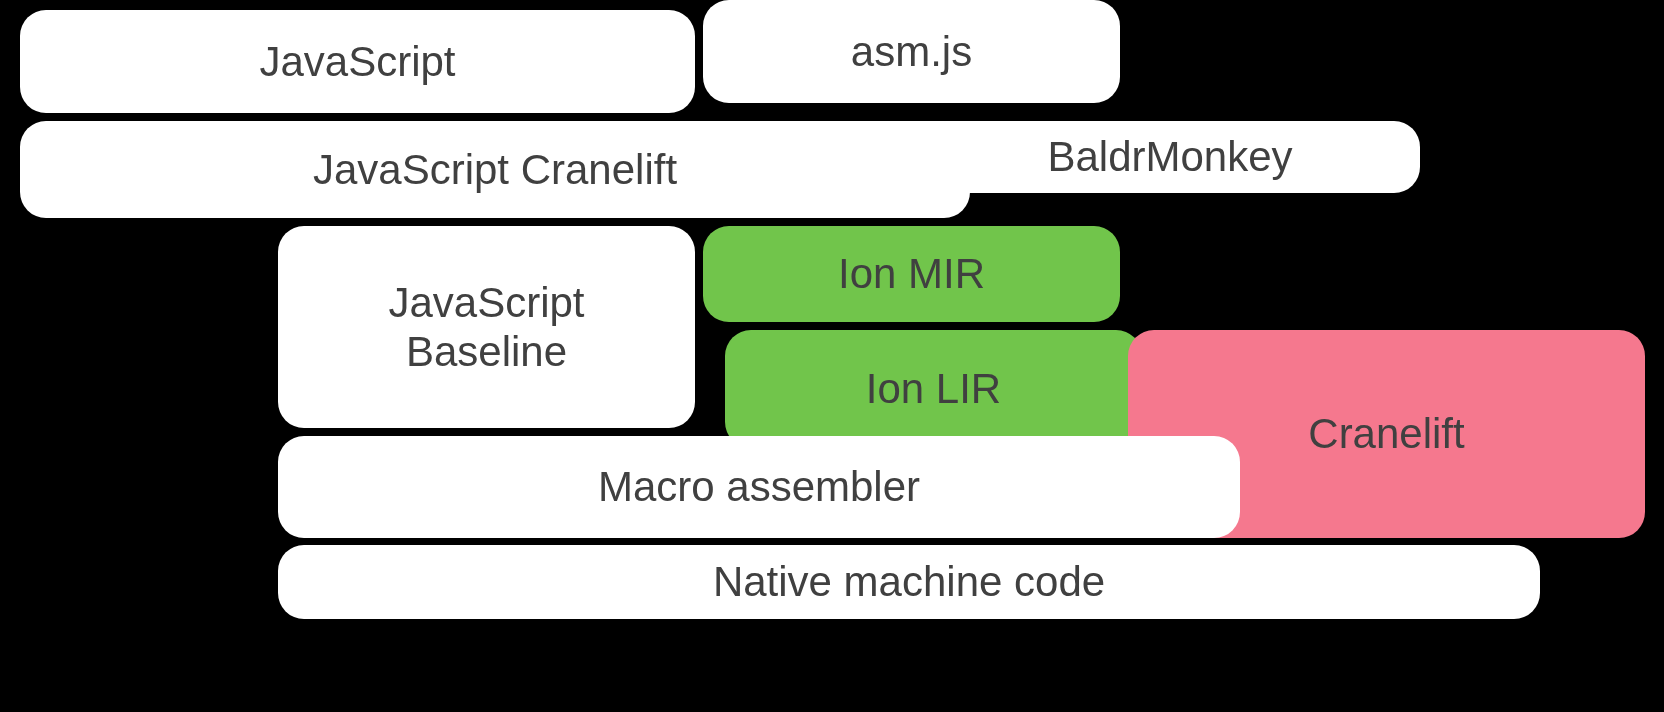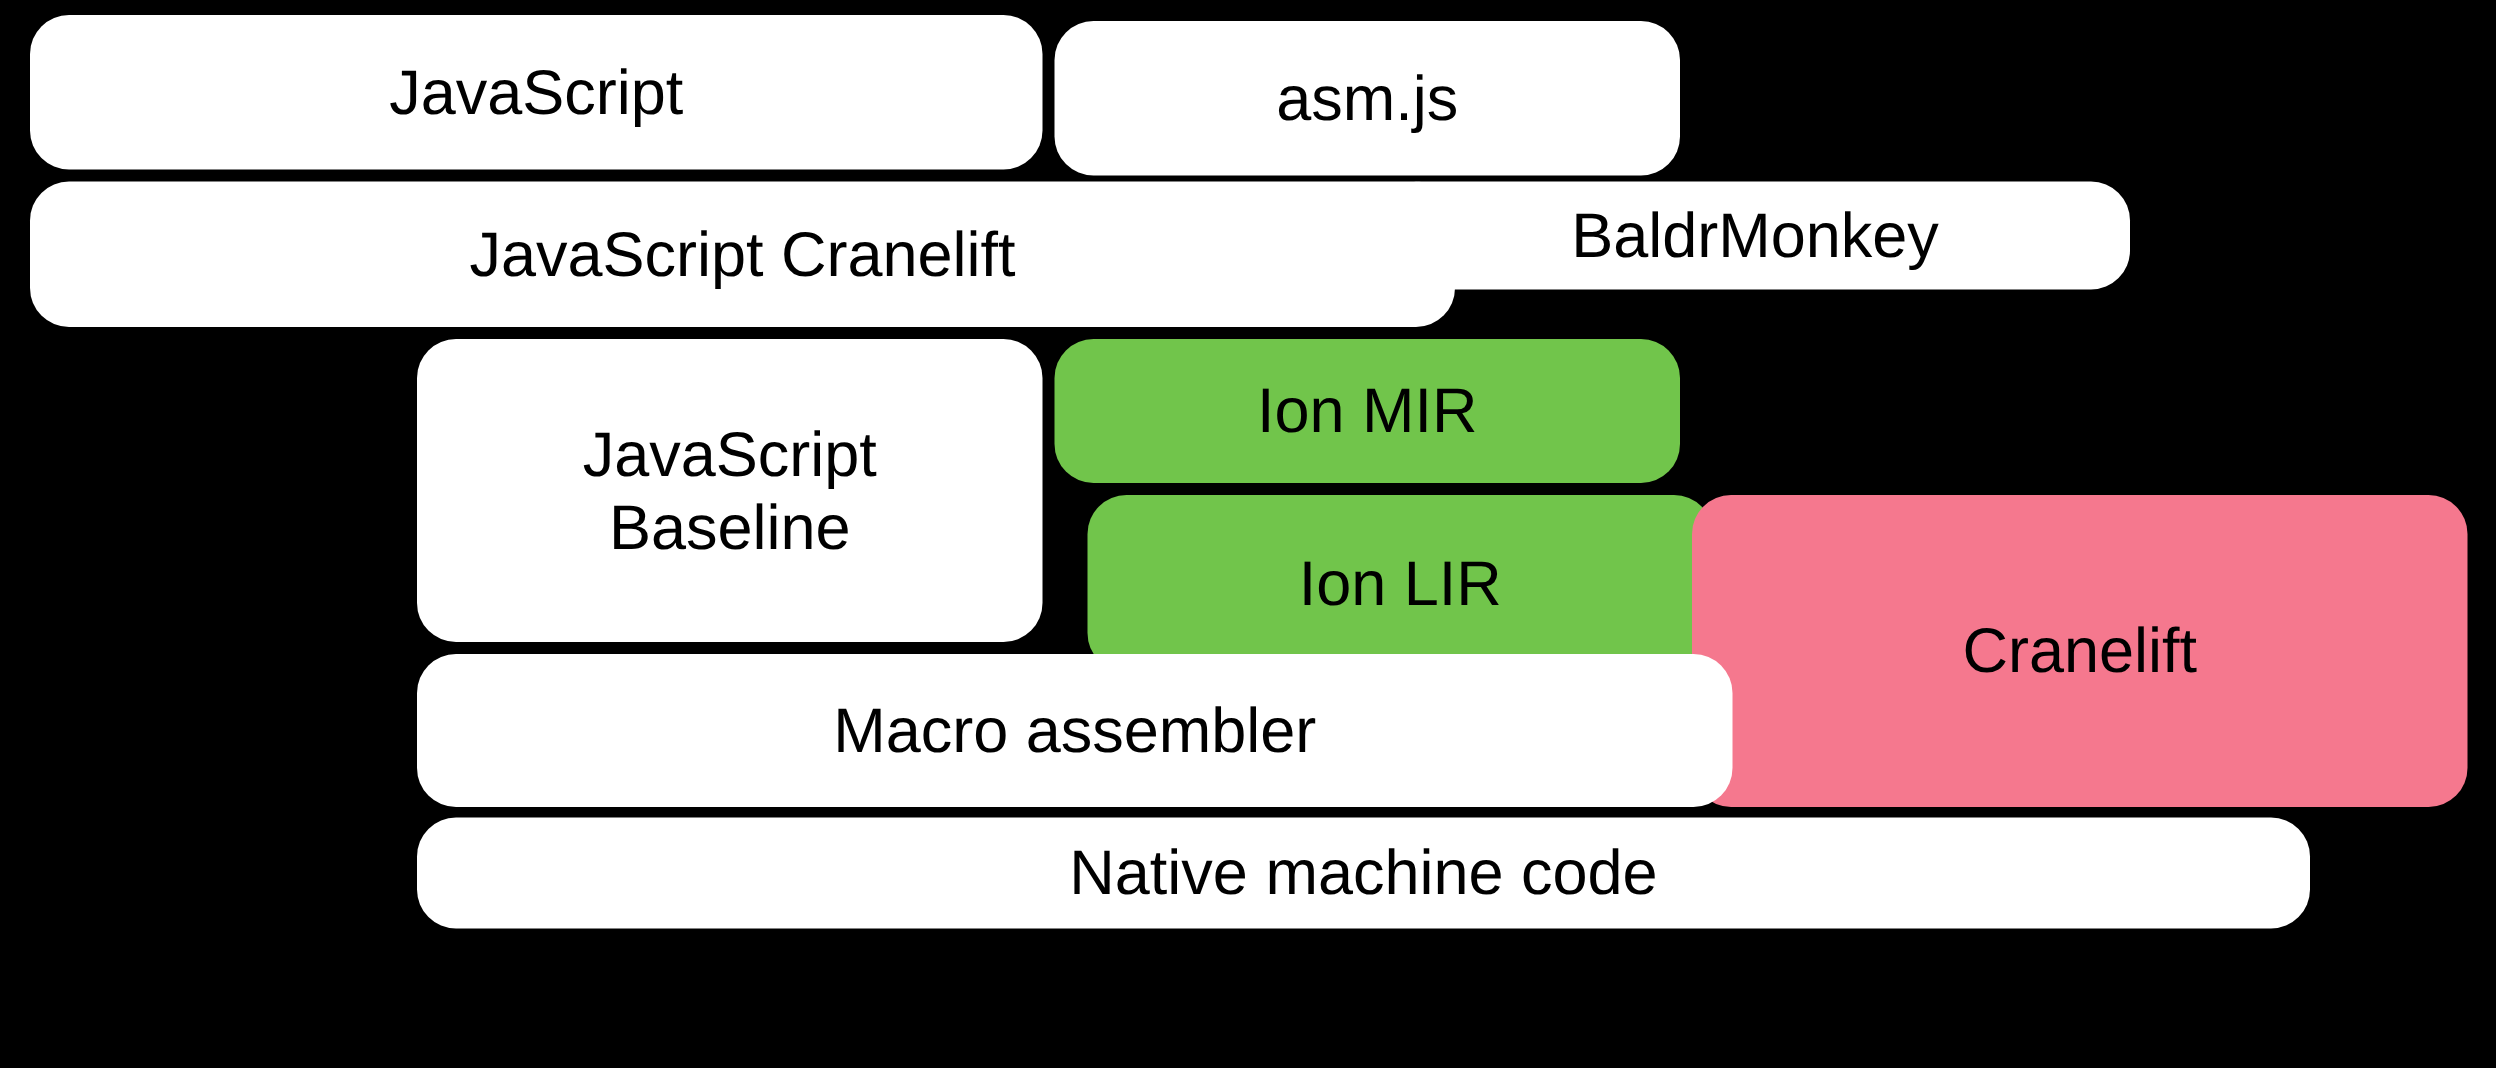--- a/index.html
+++ b/index.html
@@ -16,42 +16,42 @@
     font-family: "Liberation Sans", sans-serif;
   }
   .box {
     position: absolute;
     box-sizing: border-box;
     border-radius: 26px;
     display: flex;
     align-items: center;
     justify-content: center;
     text-align: center;
-    color: #000000;
+    color: #404040;
     font-size: 42px;
     font-weight: 400;
     line-height: 1.17;
     letter-spacing: 0px;
     white-space: pre-line;
     user-select: none;
   }
   .fill-white  { background: #ffffff; }
   .fill-gray   { background: #e8e8e8; }
   .fill-green  { background: #71c54b; text-align: center; }
   .fill-pink   { background: #f5788e; }
 </style>
 </head>
 <body>
 
 <div id="diagram">
 
 <div class="box fill-white" style="left: 20px; top: 10px; width: 675px; height: 103px;"><span>JavaScript</span></div>
-    <div class="box fill-white" style="left: 703px; top: 14px; width: 417px; height: 103px;"><span>asm.js</span></div>
+    <div class="box fill-white" style="left: 703px; top: 0; width: 417px; height: 103px;"><span>asm.js</span></div>
     <div class="box fill-white" style="left: 20px; top: 121px; width: 950px; height: 97px;"><span>JavaScript Cranelift</span></div>
     <div class="box fill-white" style="left: 920px; top: 121px; width: 500px; height: 72px;"><span>BaldrMonkey</span></div>
     <div class="box fill-white" style="left: 278px; top: 226px; width: 417px; height: 202px;"><span>JavaScript
 Baseline</span></div>
     <div class="box fill-green" style="left: 703px; top: 226px; width: 417px; height: 96px;"><span>Ion MIR</span></div>
     <div class="box fill-green" style="left: 725px; top: 330px; width: 417px; height: 118px;"><span>Ion LIR</span></div>
     <div class="box fill-pink" style="left: 1128px; top: 330px; width: 517px; height: 208px;"><span>Cranelift</span></div>
-    <div class="box fill-white" style="left: 278px; top: 436px; width: 877px; height: 102px;"><span>Macro assembler</span></div>
+    <div class="box fill-white" style="left: 278px; top: 436px; width: 962px; height: 102px;"><span>Macro assembler</span></div>
     <div class="box fill-white" style="left: 278px; top: 545px; width: 1262px; height: 74px;"><span>Native machine code</span></div>
   </div>
 
 </body></html>

